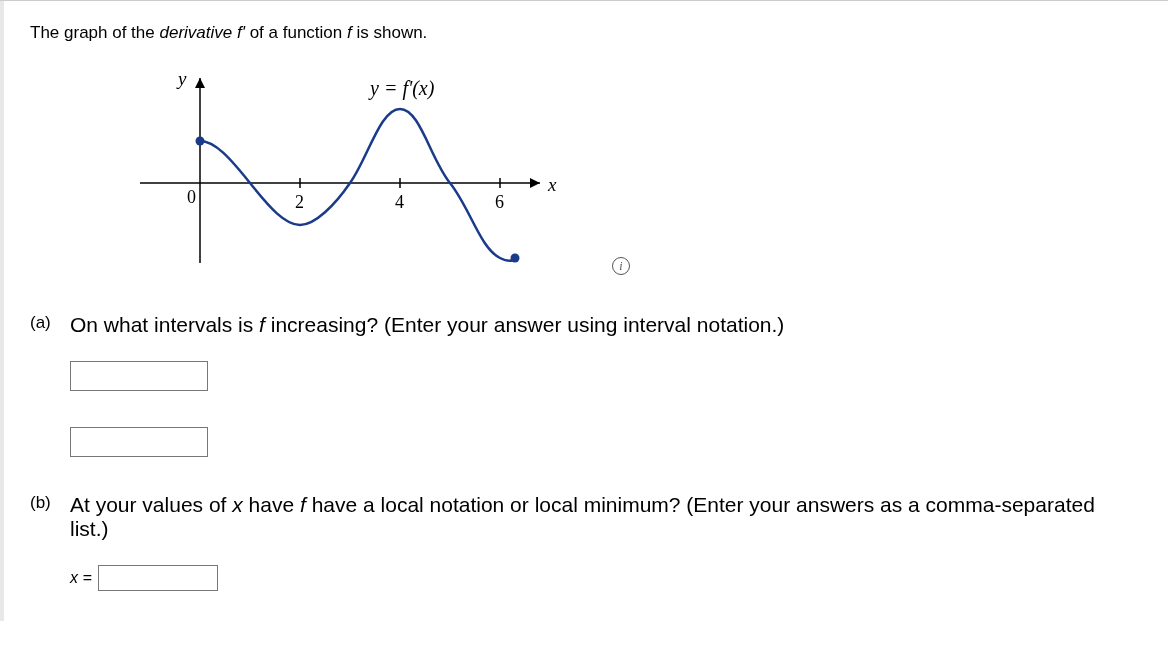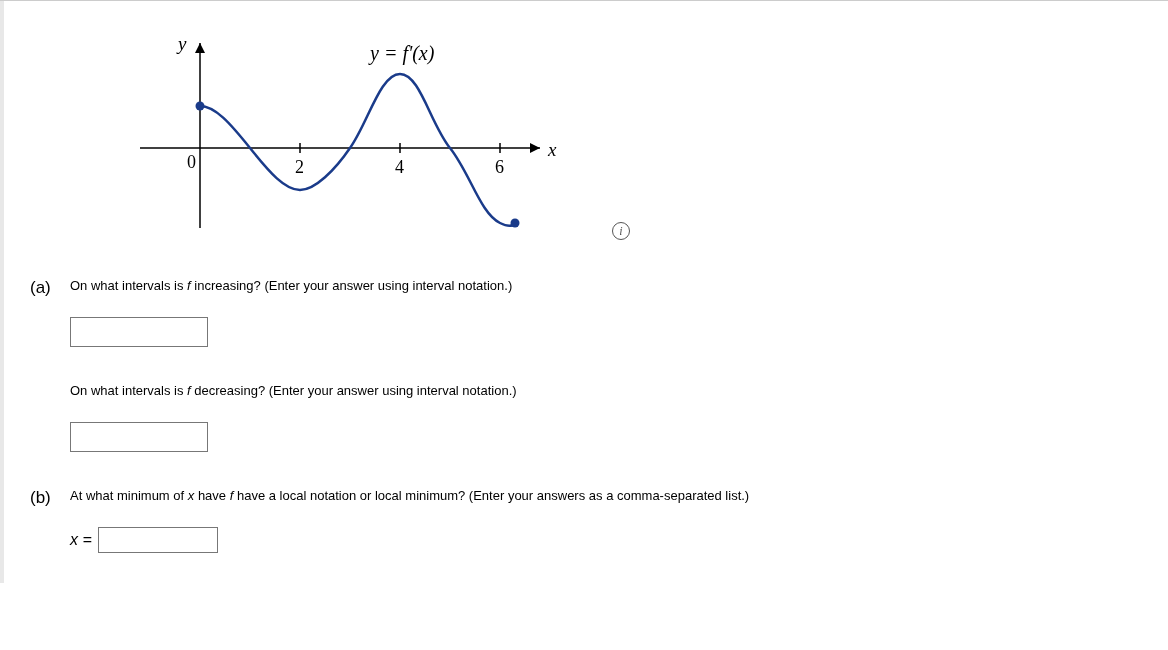--- a/index.html
+++ b/index.html
@@ -66,21 +66,21 @@
     }
     .part-label {
       width: 40px;
       flex-shrink: 0;
     }
     .part-content {
       flex: 1;
     }
     .subq {
       margin-bottom: 12px;
-      font-size: 13px;
+      font-size: 21px;
     }
     .subq .ital { font-style: italic; }
     .input-row {
       margin-left: 40px;
       margin-top: 12px;
       margin-bottom: 36px;
     }
     .answer-input {
       border: 1px solid #777;
       height: 30px;
@@ -106,20 +106,23 @@
       padding: 2px 6px;
       font-size: 15px;
     }
   </style>
 </head>
 <body>
 
 <div class="page">
   <div class="left-border"></div>
 
+  <div class="problem-statement">
+    <span>The graph of the </span><span class="ital">derivative f'</span><span> of a function </span><span class="ital">f</span><span> is shown.</span>
+  </div>
 
   <div class="graph-area">
     <svg width="480" height="220" viewBox="0 0 480 220">
 
       <line x1="30" y1="120" x2="430" y2="120" stroke="#000" stroke-width="1.5"></line>
       <polygon points="430,120 420,115 420,125" fill="#000"></polygon>
 
       <line x1="90" y1="200" x2="90" y2="15" stroke="#000" stroke-width="1.5"></line>
       <polygon points="90,15 85,25 95,25" fill="#000"></polygon>
 
@@ -159,37 +162,29 @@
     <div class="part-content">
       <div class="subq">
         <span>On what intervals is </span><span class="ital">f</span><span> increasing? (Enter your answer using interval notation.)</span>
       </div>
     </div>
   </div>
   <div class="input-row">
     <input type="text" class="answer-input" value="" style="">
   </div>
 
-  <div class="part">
-    <div class="part-label"></div>
-    <div class="part-content">
-      <div class="subq">
-        <span>On what intervals is </span><span class="ital">f</span><span> decreasing? (Enter your answer using interval notation.)</span>
-      </div>
-    </div>
-  </div>
   <div class="input-row">
     <input type="text" class="answer-input" value="" style="">
   </div>
 
   <div class="part">
     <div class="part-label">(b)</div>
     <div class="part-content">
       <div class="subq">
-        <span>At what minimum of </span><span class="ital">x</span><span> have </span><span class="ital">f</span><span> have a local notation or local minimum? (Enter your answers as a comma-separated list.)</span>
+        <span>At your values of </span><span class="ital">x</span><span> have </span><span class="ital">f</span><span> have a local notation or local minimum? (Enter your answers as a comma-separated list.)</span>
       </div>
     </div>
   </div>
   <div class="inline-input-row">
     <span class="inline-label">x =</span>
     <input type="text" class="inline-answer" value="" style="">
   </div>
 
 </div>
 

